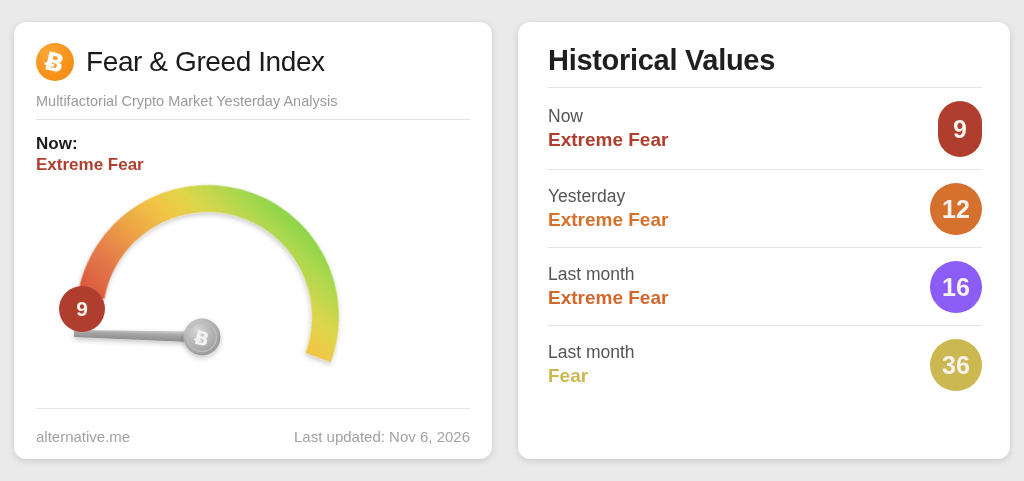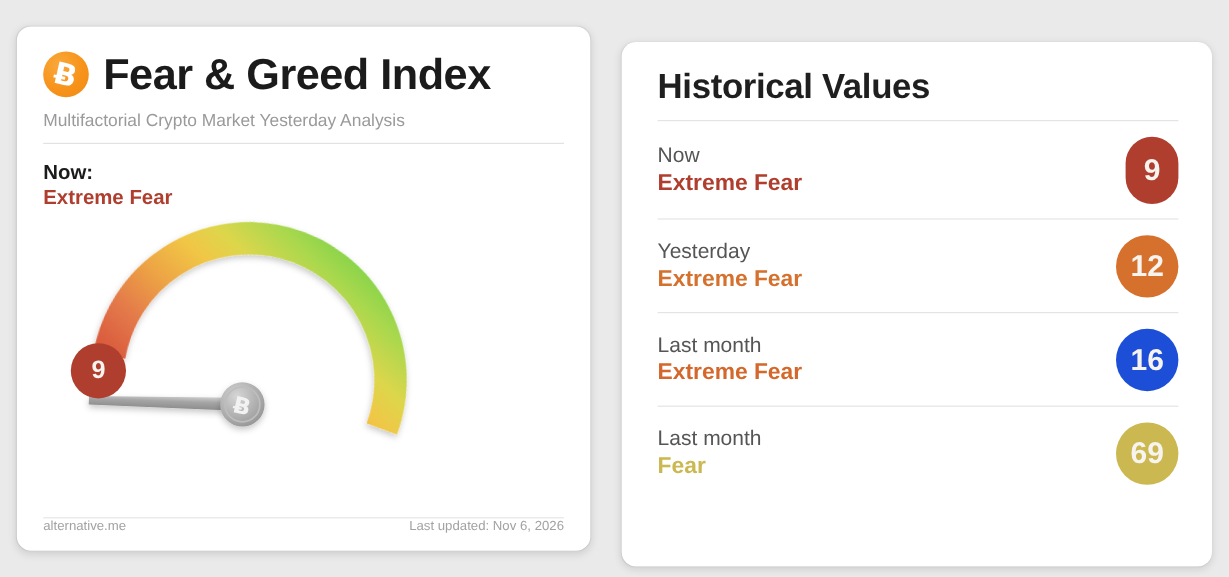--- a/index.html
+++ b/index.html
@@ -57,22 +57,22 @@
   }
   .btc-logo span {
     color: #fff;
     font-size: 25px;
     font-weight: bold;
     line-height: 1;
     transform: rotate(13deg);
     font-family: "DejaVu Sans", sans-serif;
   }
   #card-title {
-    font-size: 36px;
-    font-weight: bold;
+    font-size: 28px;
+    font-weight: normal;
     color: #1b1b1b;
     letter-spacing: -0.4px;
     white-space: nowrap;
   }
   #card-subtitle {
     font-size: 14.5px;
     color: #9a9a9a;
     margin-top: 9px;
     padding-bottom: 10px;
     border-bottom: 1px solid #e2e2e2;
@@ -122,31 +122,30 @@
 
   .footer-row {
     position: absolute;
     left: 22px;
     right: 22px;
     bottom: 14px;
     display: flex;
     justify-content: space-between;
     align-items: center;
     border-top: 1px solid #e6e6e6;
-    padding-top: 1px;
-    font-size: 11px;
+    padding-top: 19px;
+    font-size: 15px;
     color: #a2a2a2;
   }
 
   
   #history-card {
     width: 492px;
     height: 437px;
     padding: 22px 28px 0 30px;
-    margin-top: 13px;
   }
   #history-title {
     font-size: 29px;
     font-weight: bold;
     color: #1f1f1f;
     letter-spacing: -0.3px;
     margin-bottom: 10px;
   }
 
   .hist-row {
@@ -274,25 +273,25 @@
         <div class="hist-class" style="color: rgb(213, 113, 45);">Extreme Fear</div>
       </div>
       <div class="hist-badge badge-circle" style="background: rgb(213, 113, 45);">12</div>
     </div>
 
     <div class="hist-row">
       <div class="hist-texts">
         <div class="hist-period">Last month</div>
         <div class="hist-class" style="color: rgb(212, 104, 44);">Extreme Fear</div>
       </div>
-      <div class="hist-badge badge-circle" style="background: #1d4ed8;">16</div>
+      <div class="hist-badge badge-circle" style="background: #8b5cf6;">16</div>
     </div>
 
     <div class="hist-row">
       <div class="hist-texts">
         <div class="hist-period">Last month</div>
         <div class="hist-class" style="color: rgb(203, 184, 81);">Fear</div>
       </div>
-      <div class="hist-badge badge-circle" style="background: rgb(203, 184, 81);">69</div>
+      <div class="hist-badge badge-circle" style="background: rgb(203, 184, 81);">36</div>
     </div>
   </div>
 
 </div>
 
 </body></html>

